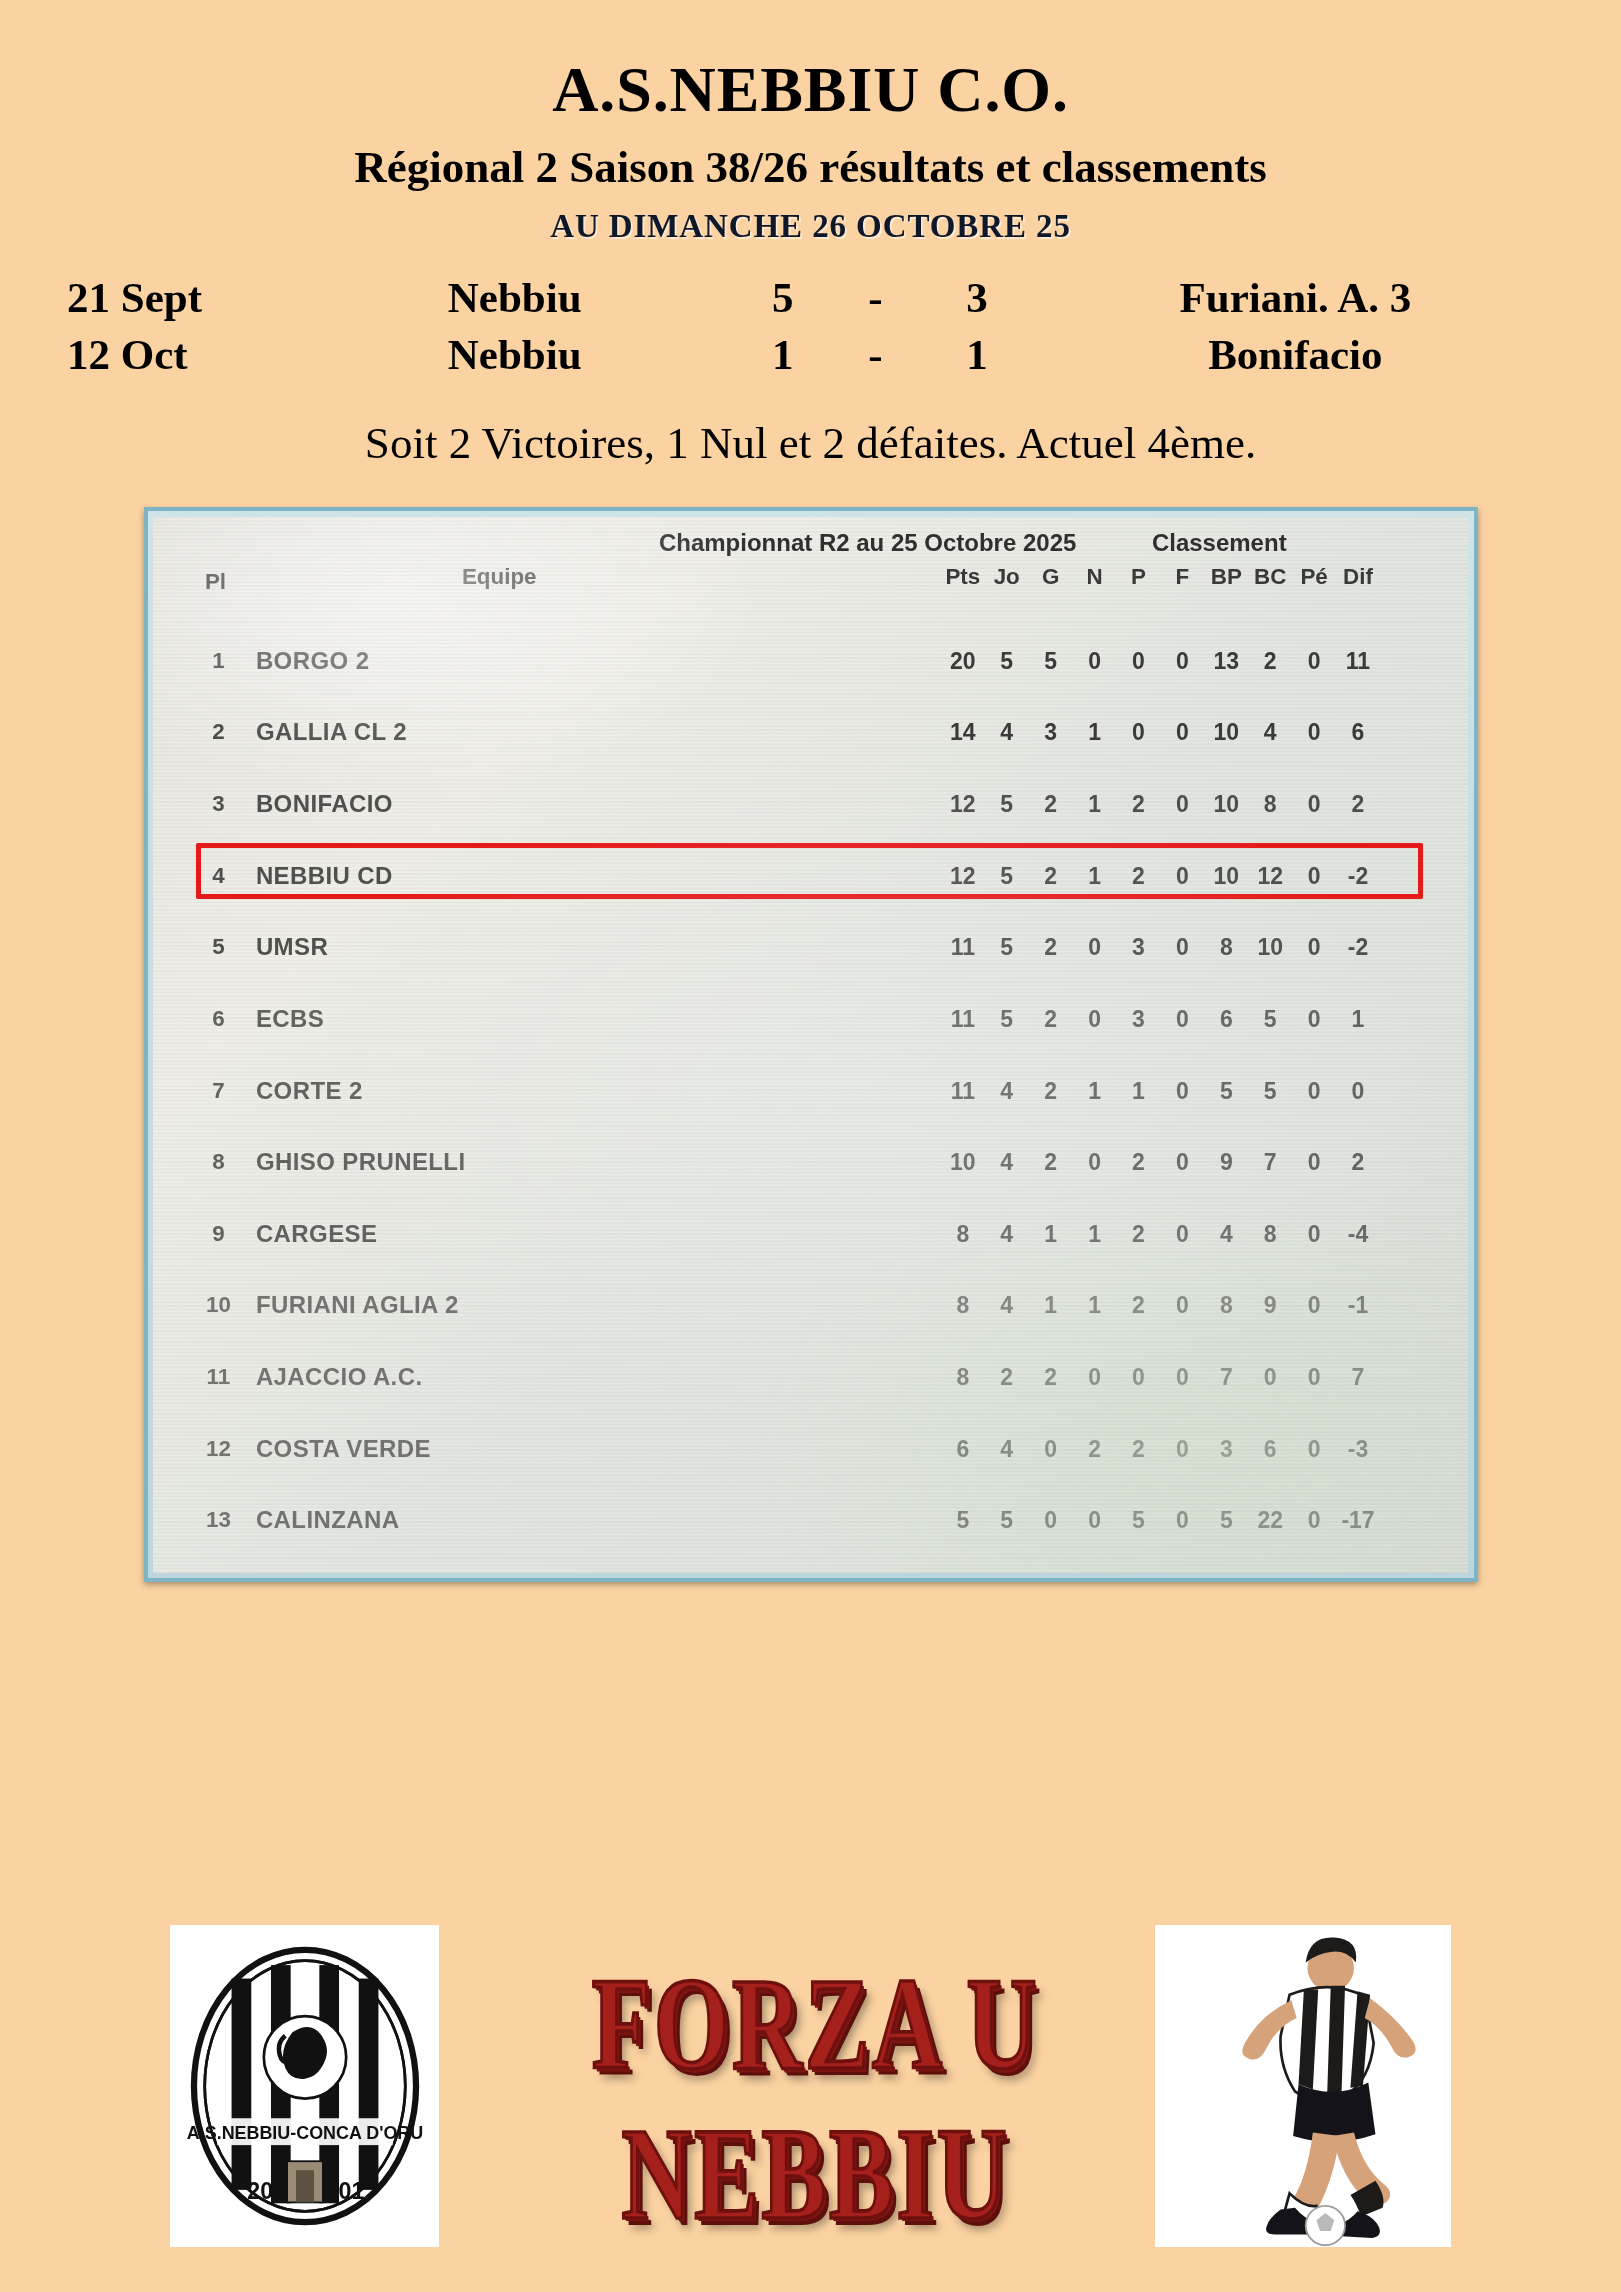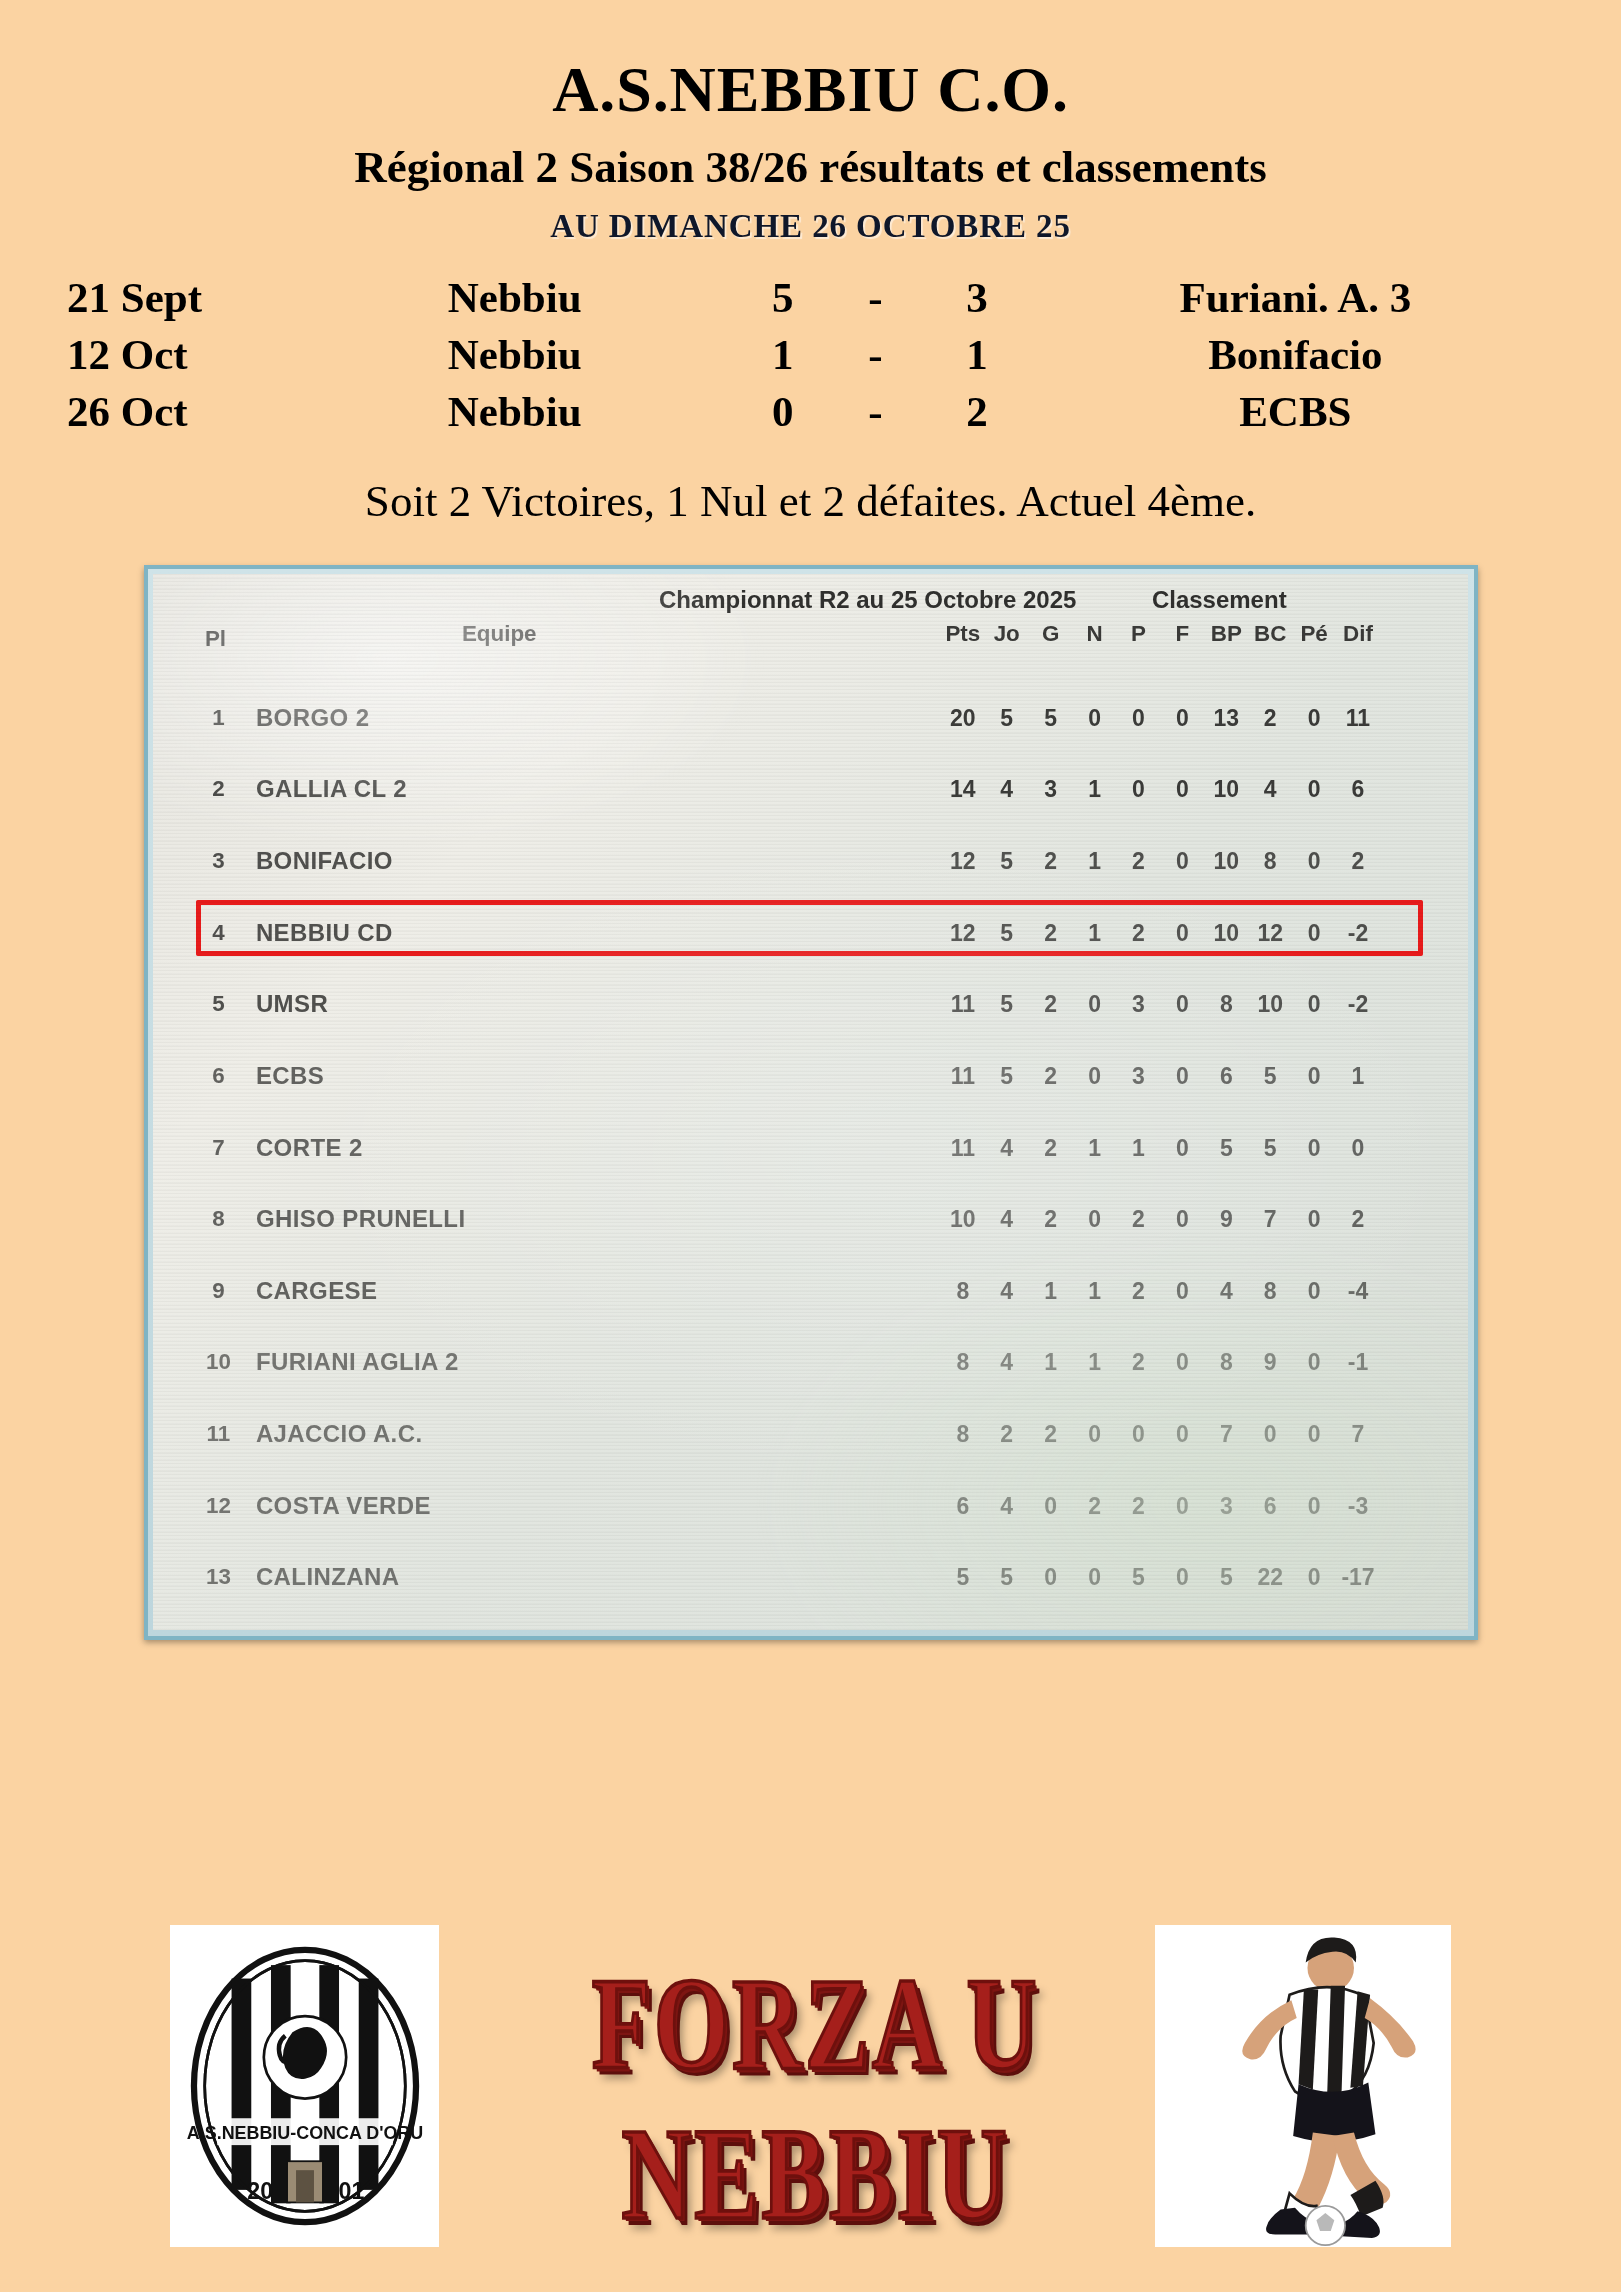--- a/index.html
+++ b/index.html
@@ -267,28 +267,20 @@
       <td class="c-sa">3</td>
       <td class="c-away">Furiani. A. 3</td>
     </tr>
     <tr>
       <td class="c-date">12 Oct</td>
       <td class="c-home">Nebbiu</td>
       <td class="c-sh">1</td>
       <td class="c-dash">-</td>
       <td class="c-sa">1</td>
       <td class="c-away">Bonifacio</td>
-    </tr>
-    <tr>
-      <td class="c-date">26 Oct</td>
-      <td class="c-home">Nebbiu</td>
-      <td class="c-sh">0</td>
-      <td class="c-dash">-</td>
-      <td class="c-sa">2</td>
-      <td class="c-away">ECBS</td>
     </tr>
   </tbody>
 </table>
 
 <div class="summary">Soit 2 Victoires, 1 Nul et 2 défaites. Actuel 4ème.</div>
 
 <div class="standings-frame">
   <div class="standings-inner">
 
     <div class="sheet-head">

